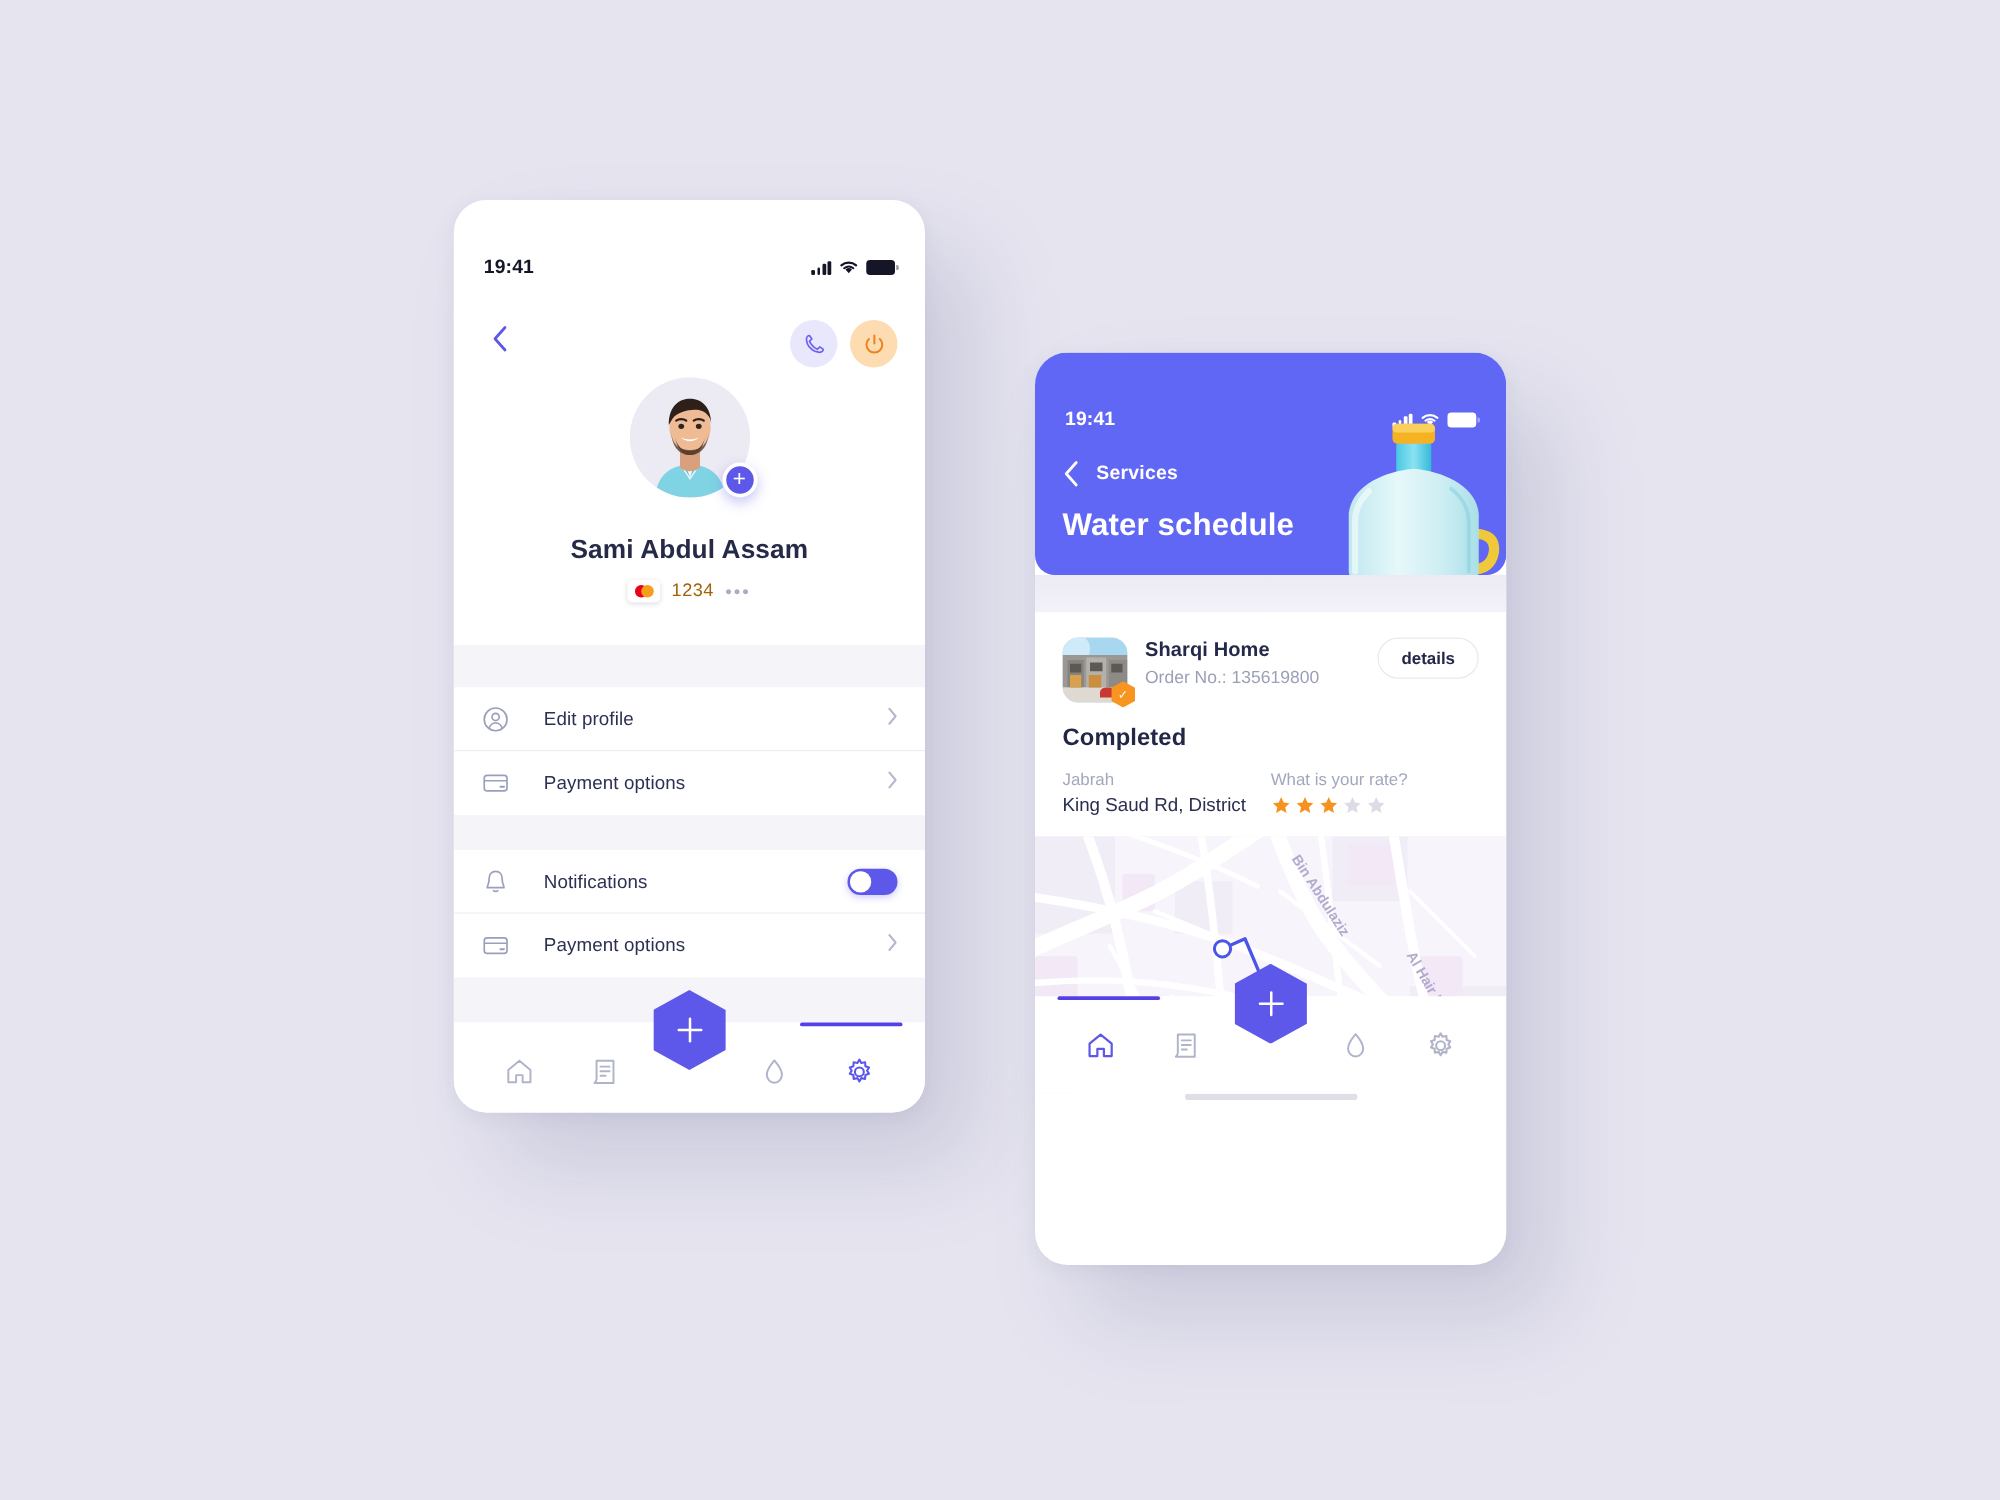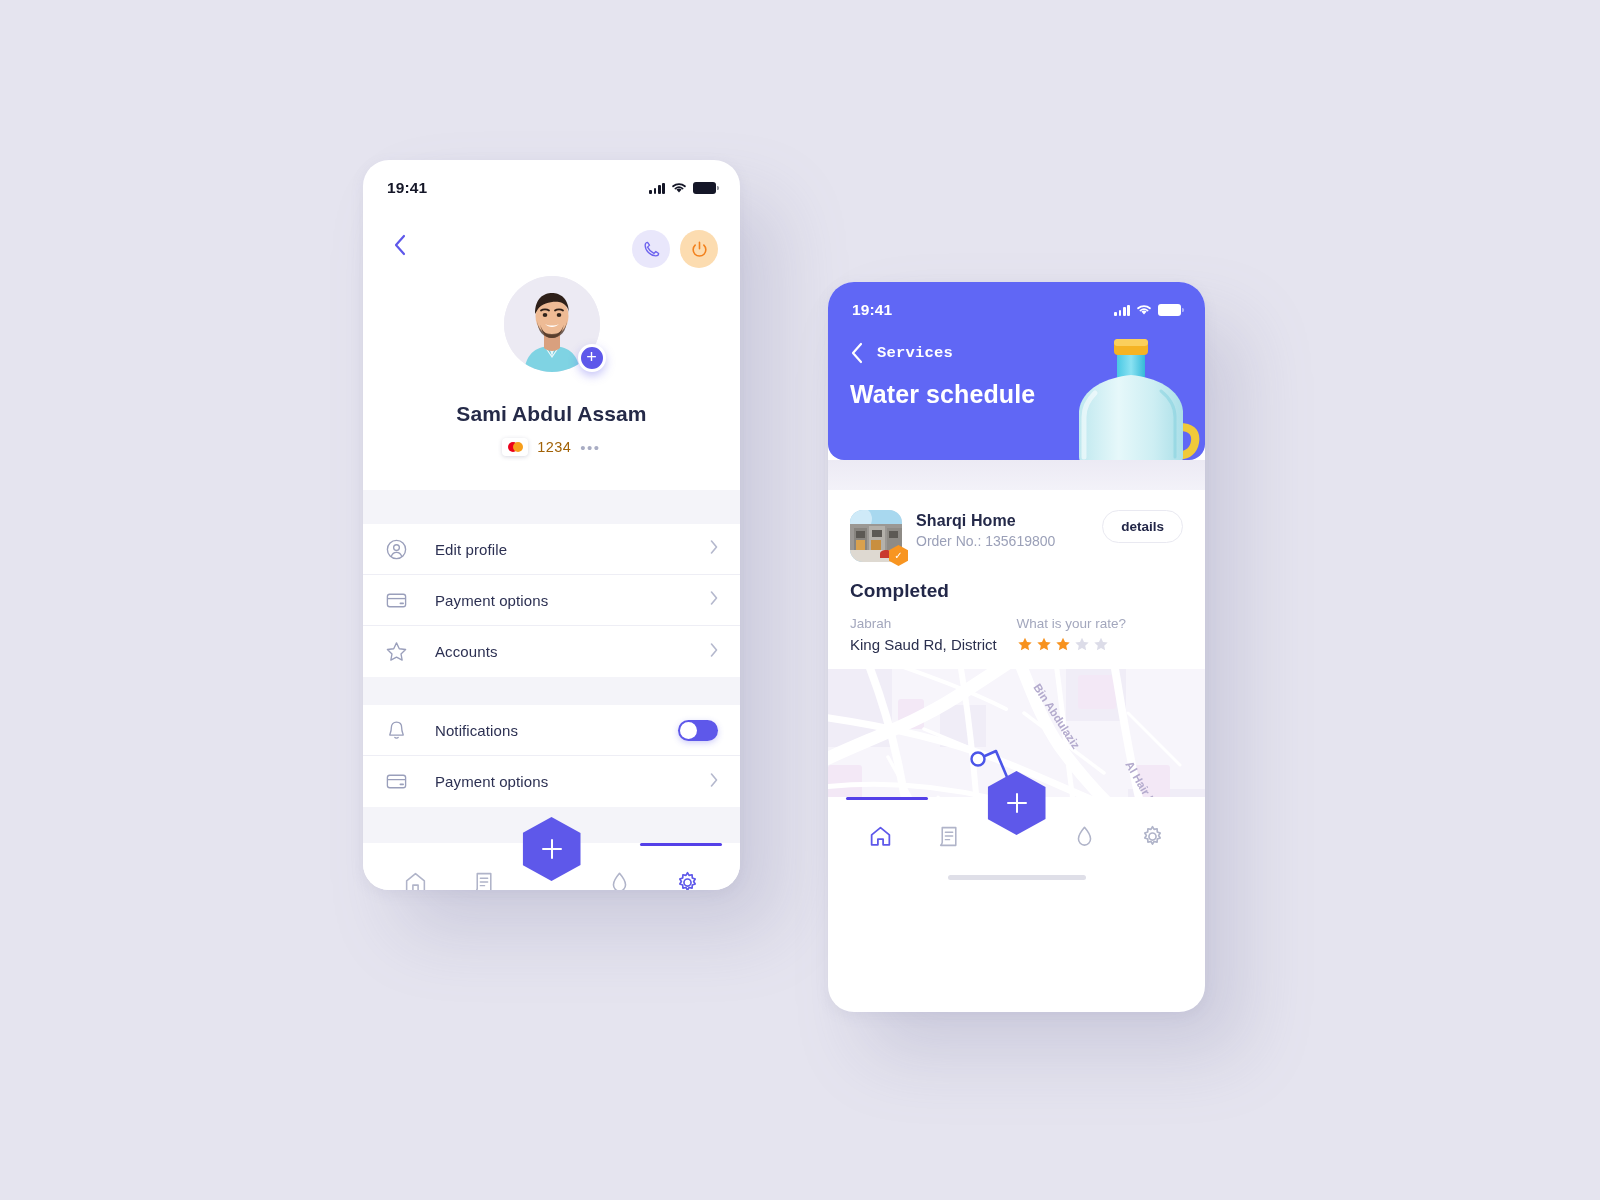--- a/index.html
+++ b/index.html
@@ -18,21 +18,21 @@
     border-radius: 26px;
     overflow: hidden;
     box-shadow: 38px 42px 70px rgba(120,120,160,0.22), 0 4px 14px rgba(120,120,160,0.10);
   }
   #phone-left  { left: 363px; top: 160px;  width: 377px; height: 730px; }
   #phone-right { left: 828px; top: 282px;  width: 377px; height: 730px; }
 
   
   .statusbar {
     height: 46px; display: flex; align-items: center;
-    justify-content: space-between; padding: 10px 24px 0 24px;
+    justify-content: space-between; padding: 10px 24px 0 24px; margin-top: 26px;
   }
   .sb-time { font-size: 15.5px; font-weight: 700; letter-spacing: .1px; }
   .sb-icons { display: flex; align-items: center; gap: 6px; }
   .sb-dark .sb-time { color: #141627; }
   .sb-light .sb-time { color: #ffffff; }
   .bars { display: flex; align-items: flex-end; gap: 1.6px; height: 11px; }
   .bars i { width: 2.7px; border-radius: 1px; display: block; background: currentColor; }
   .bars i:nth-child(1){height:4px} .bars i:nth-child(2){height:6px}
   .bars i:nth-child(3){height:8.5px} .bars i:nth-child(4){height:11px}
   .batt {
@@ -148,21 +148,21 @@
   .home-indicator {
     height: 26px; background:#fff; display:flex; align-items:flex-start; justify-content:center;
   }
   .home-indicator .bar { width: 138px; height: 5px; border-radius: 3px; background:#dfdfe8; }
 
   
   .hero {
     position:relative; height: 178px; background:#6067f5; overflow:hidden;
     border-radius: 0 0 16px 16px;
   }
-  .hero-back { display:flex; align-items:center; gap: 14px; padding: 14px 0 0 22px; font-family: Liberation Mono, monospace; }
+  .hero-back { display:flex; align-items:center; gap: 14px; padding: 14px 0 0 22px; }
   .hero-back .lbl { color:#fff; font-size: 15.5px; font-weight:700; letter-spacing:.2px; }
   .hero-title {
     padding: 16px 0 0 22px; color:#fff; font-size: 25px; font-weight: 800; letter-spacing:.1px;
   }
   .jug { position:absolute; right: -6px; bottom: -6px; width: 150px; height: 135px; }
 
   .hero-gap { height: 30px; background: linear-gradient(#eceaf4, #f3f2f9); }
 
   
   .order-card { background:#fff; padding: 20px 22px 16px 22px; }
@@ -316,33 +316,20 @@
           </svg>
         </span>
         <span class="li-label">Payment options</span>
         <span class="li-chev">
           <svg width="8" height="14" viewBox="0 0 8 14">
               <path d="M1.5 1 L6.5 7 L1.5 13" stroke="currentColor" stroke-width="1.6" fill="none" stroke-linecap="round" stroke-linejoin="round"></path>
             </svg>
         </span>
       </div>
 
-      <div class="list-item">
-        <span class="li-icon">
-          <svg viewBox="0 0 24 24" width="23" height="23">
-            <path d="M12 3 L14.9 9.1 L21.5 9.9 L16.7 14.5 L17.9 21 L12 17.9 L6.1 21 L7.3 14.5 L2.5 9.9 L9.1 9.1 Z" stroke="currentColor" stroke-width="1.4" fill="none" stroke-linejoin="round"></path>
-          </svg>
-        </span>
-        <span class="li-label">Accounts</span>
-        <span class="li-chev">
-          <svg width="8" height="14" viewBox="0 0 8 14">
-              <path d="M1.5 1 L6.5 7 L1.5 13" stroke="currentColor" stroke-width="1.6" fill="none" stroke-linecap="round" stroke-linejoin="round"></path>
-            </svg>
-        </span>
-      </div>
     </div>
 
     <div class="band band-mid"></div>
 
     <div class="list">
       <div class="list-item">
         <span class="li-icon">
           <svg viewBox="0 0 24 24" width="23" height="23">
             <path d="M12 3.2 C8.7 3.2 6.6 5.6 6.6 9 C6.6 13.5 5 15.2 5 16.8 L19 16.8 C19 15.2 17.4 13.5 17.4 9 C17.4 5.6 15.3 3.2 12 3.2 Z" stroke="currentColor" stroke-width="1.4" fill="none" stroke-linejoin="round"></path>
             <path d="M10.2 19.3 C10.8 20.2 13.2 20.2 13.8 19.3" stroke="currentColor" stroke-width="1.4" fill="none" stroke-linecap="round"></path>

